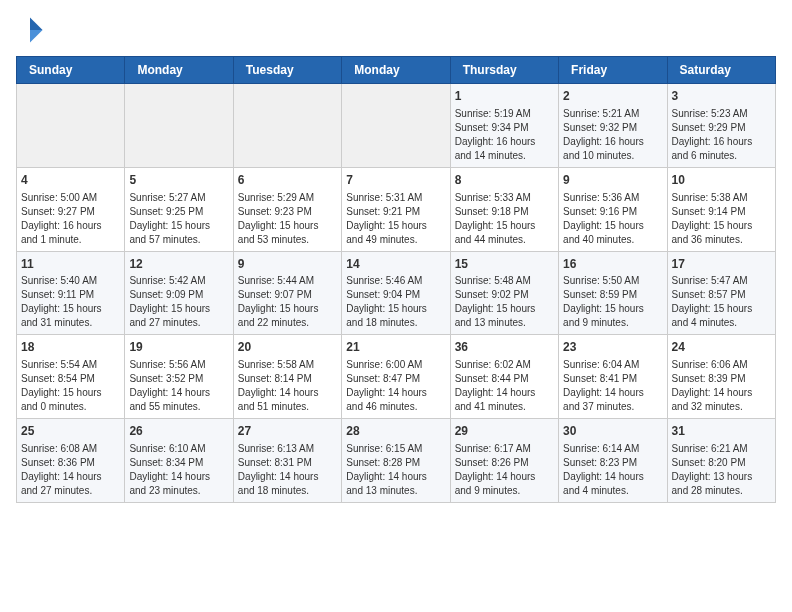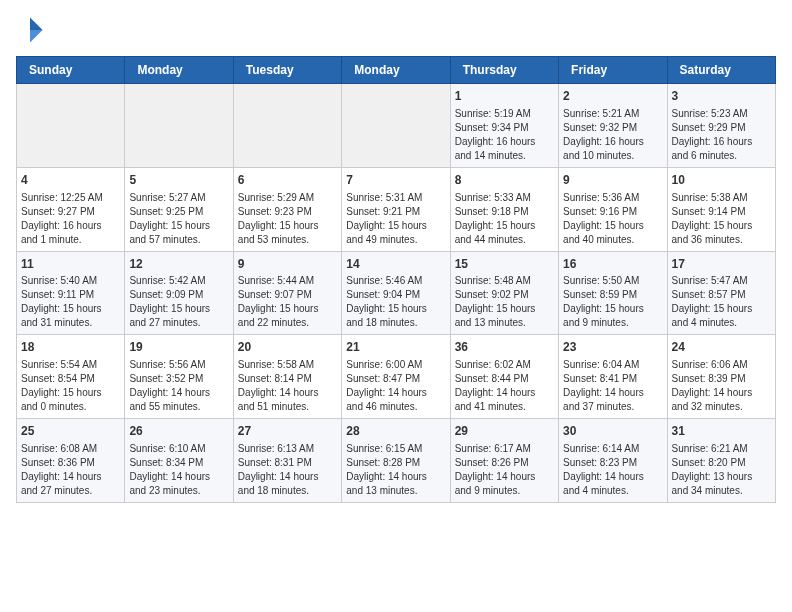--- a/index.html
+++ b/index.html
@@ -151,21 +151,21 @@
           <span class="day-number">3</span>
           <div>Sunrise: 5:23 AM</div>
           <div>Sunset: 9:29 PM</div>
           <div>Daylight: 16 hours</div>
           <div>and 6 minutes.</div>
         </td>
       </tr>
       <tr>
         <td>
           <span class="day-number">4</span>
-          <div>Sunrise: 12:25 AM</div>
+          <div>Sunrise: 5:00 AM</div>
           <div>Sunset: 9:27 PM</div>
           <div>Daylight: 16 hours</div>
           <div>and 1 minute.</div>
         </td>
         <td>
           <span class="day-number">5</span>
           <div>Sunrise: 5:27 AM</div>
           <div>Sunset: 9:25 PM</div>
           <div>Daylight: 15 hours</div>
           <div>and 57 minutes.</div>
@@ -349,17 +349,17 @@
           <div>Sunrise: 6:14 AM</div>
           <div>Sunset: 8:23 PM</div>
           <div>Daylight: 14 hours</div>
           <div>and 4 minutes.</div>
         </td>
         <td>
           <span class="day-number">31</span>
           <div>Sunrise: 6:21 AM</div>
           <div>Sunset: 8:20 PM</div>
           <div>Daylight: 13 hours</div>
-          <div>and 34 minutes.</div>
+          <div>and 28 minutes.</div>
         </td>
       </tr>
     </tbody>
 </table>
 
 </body></html>

